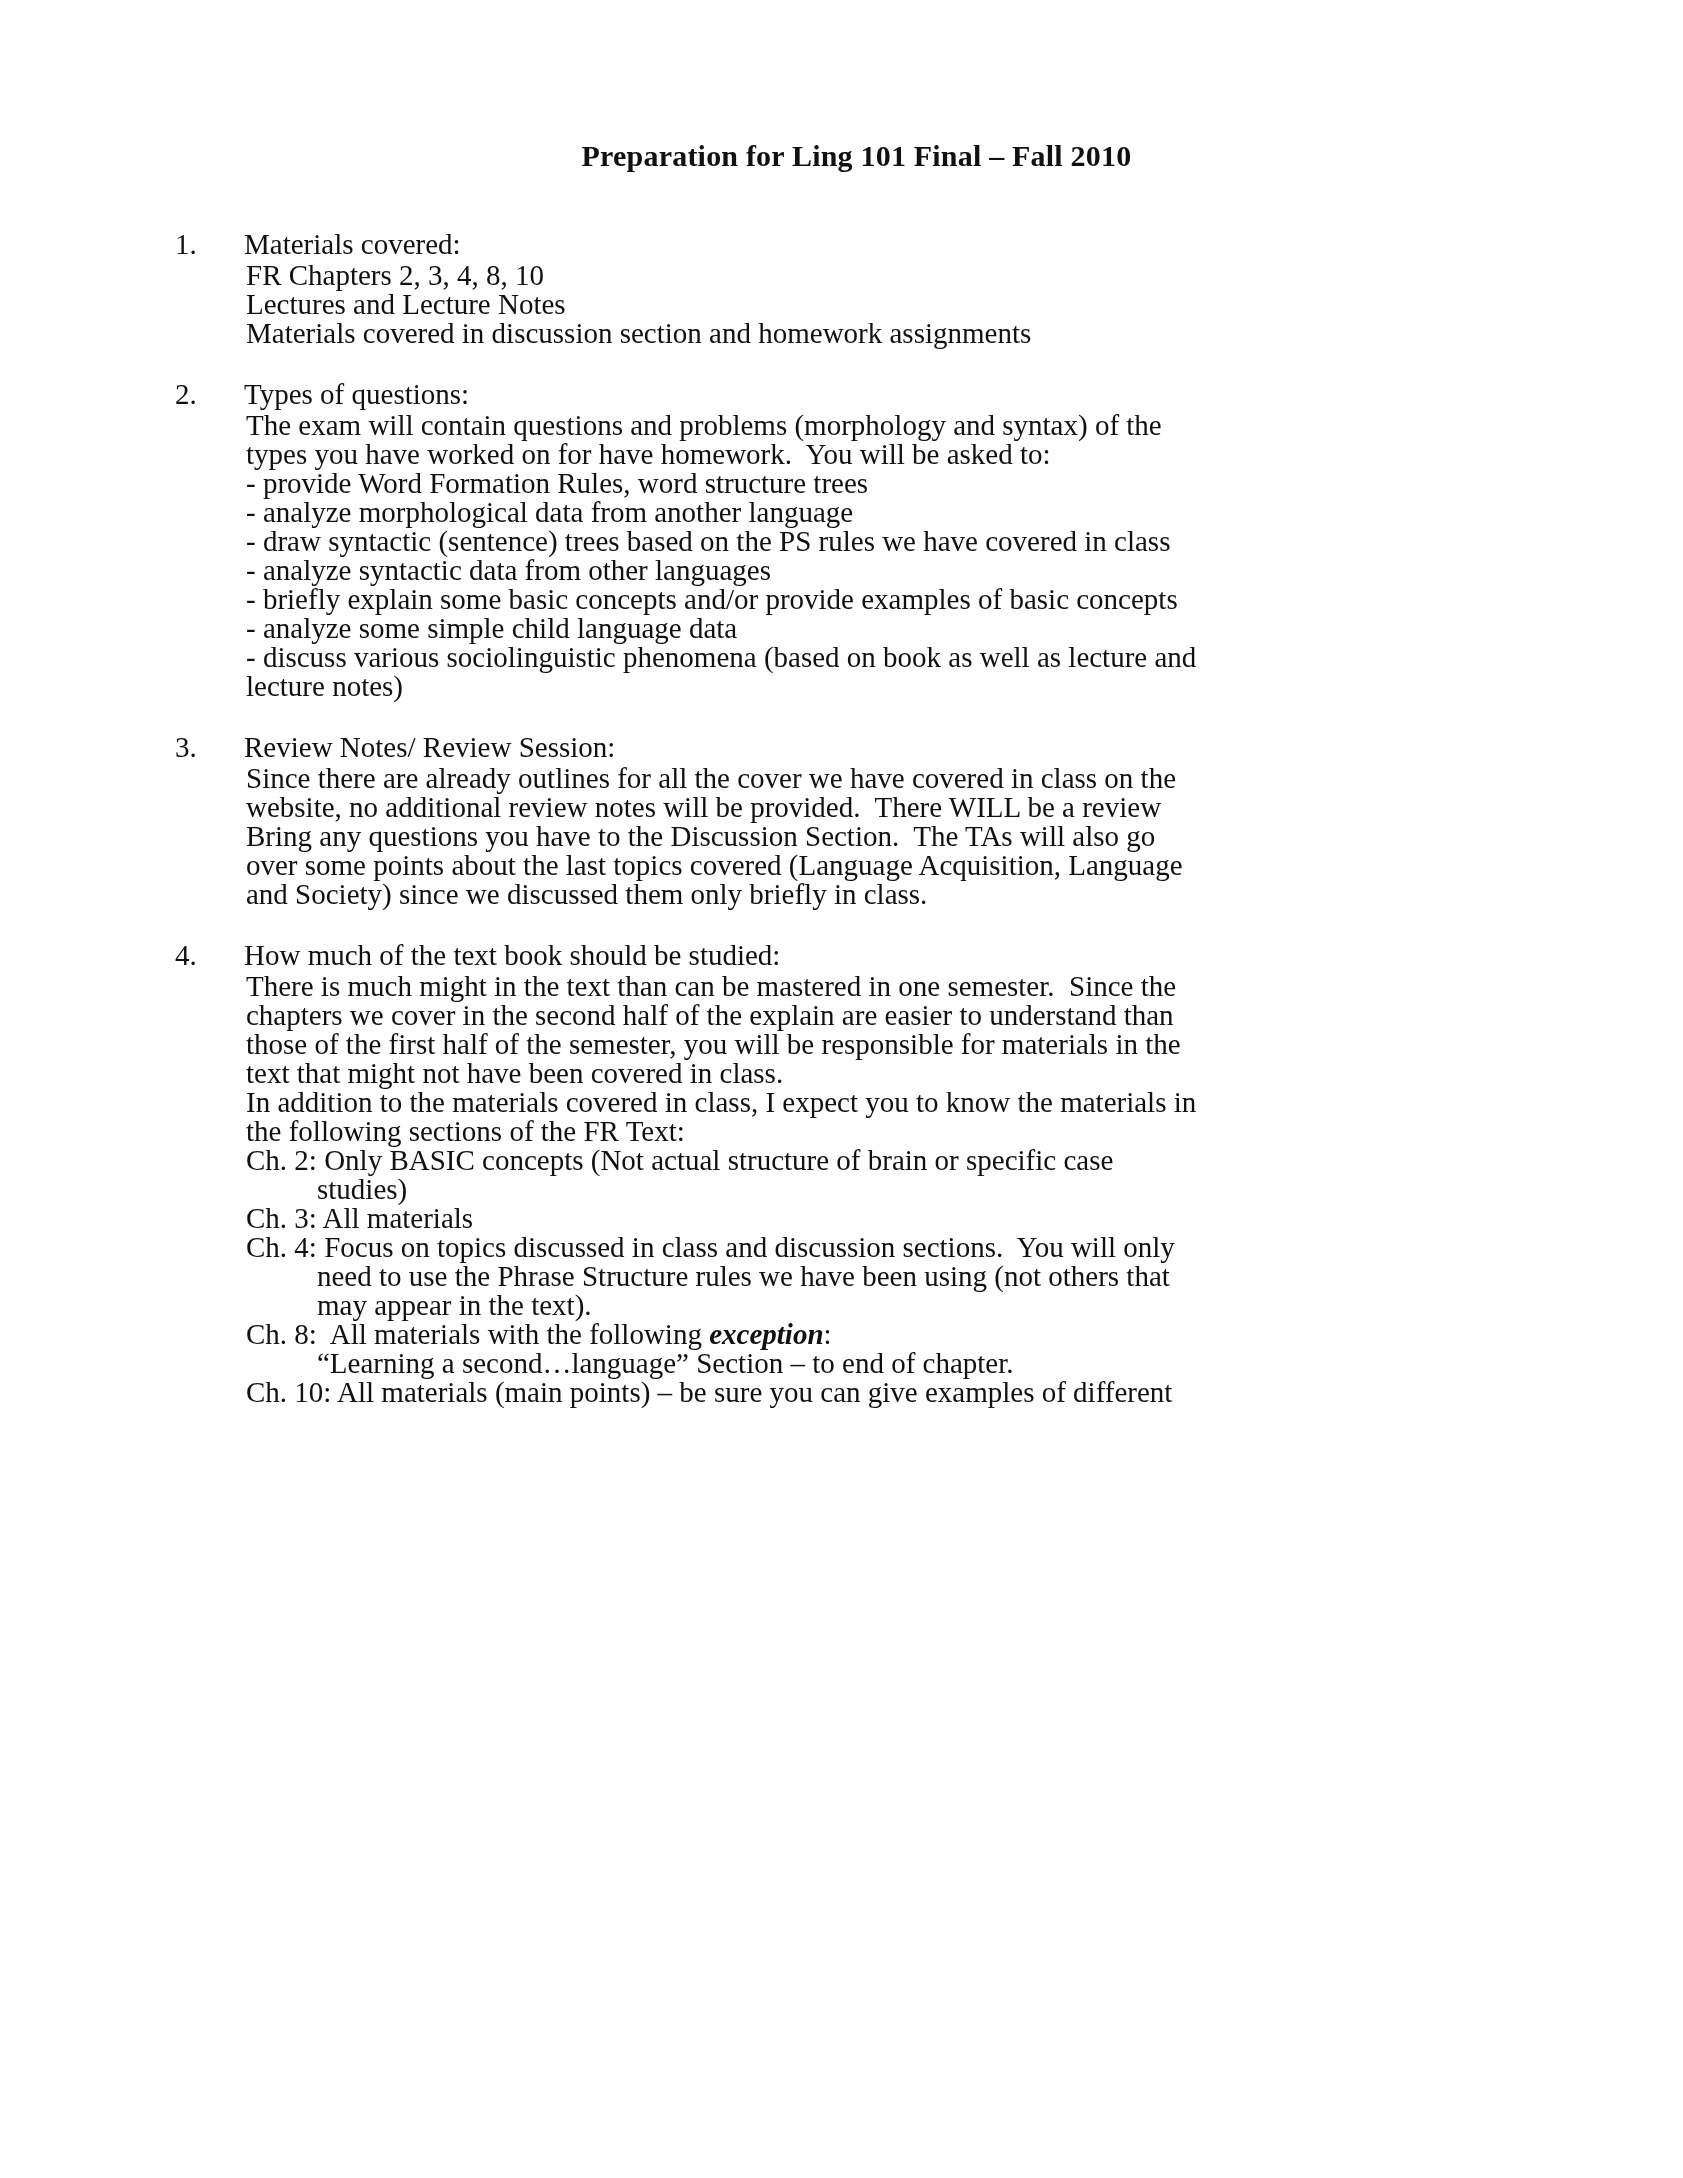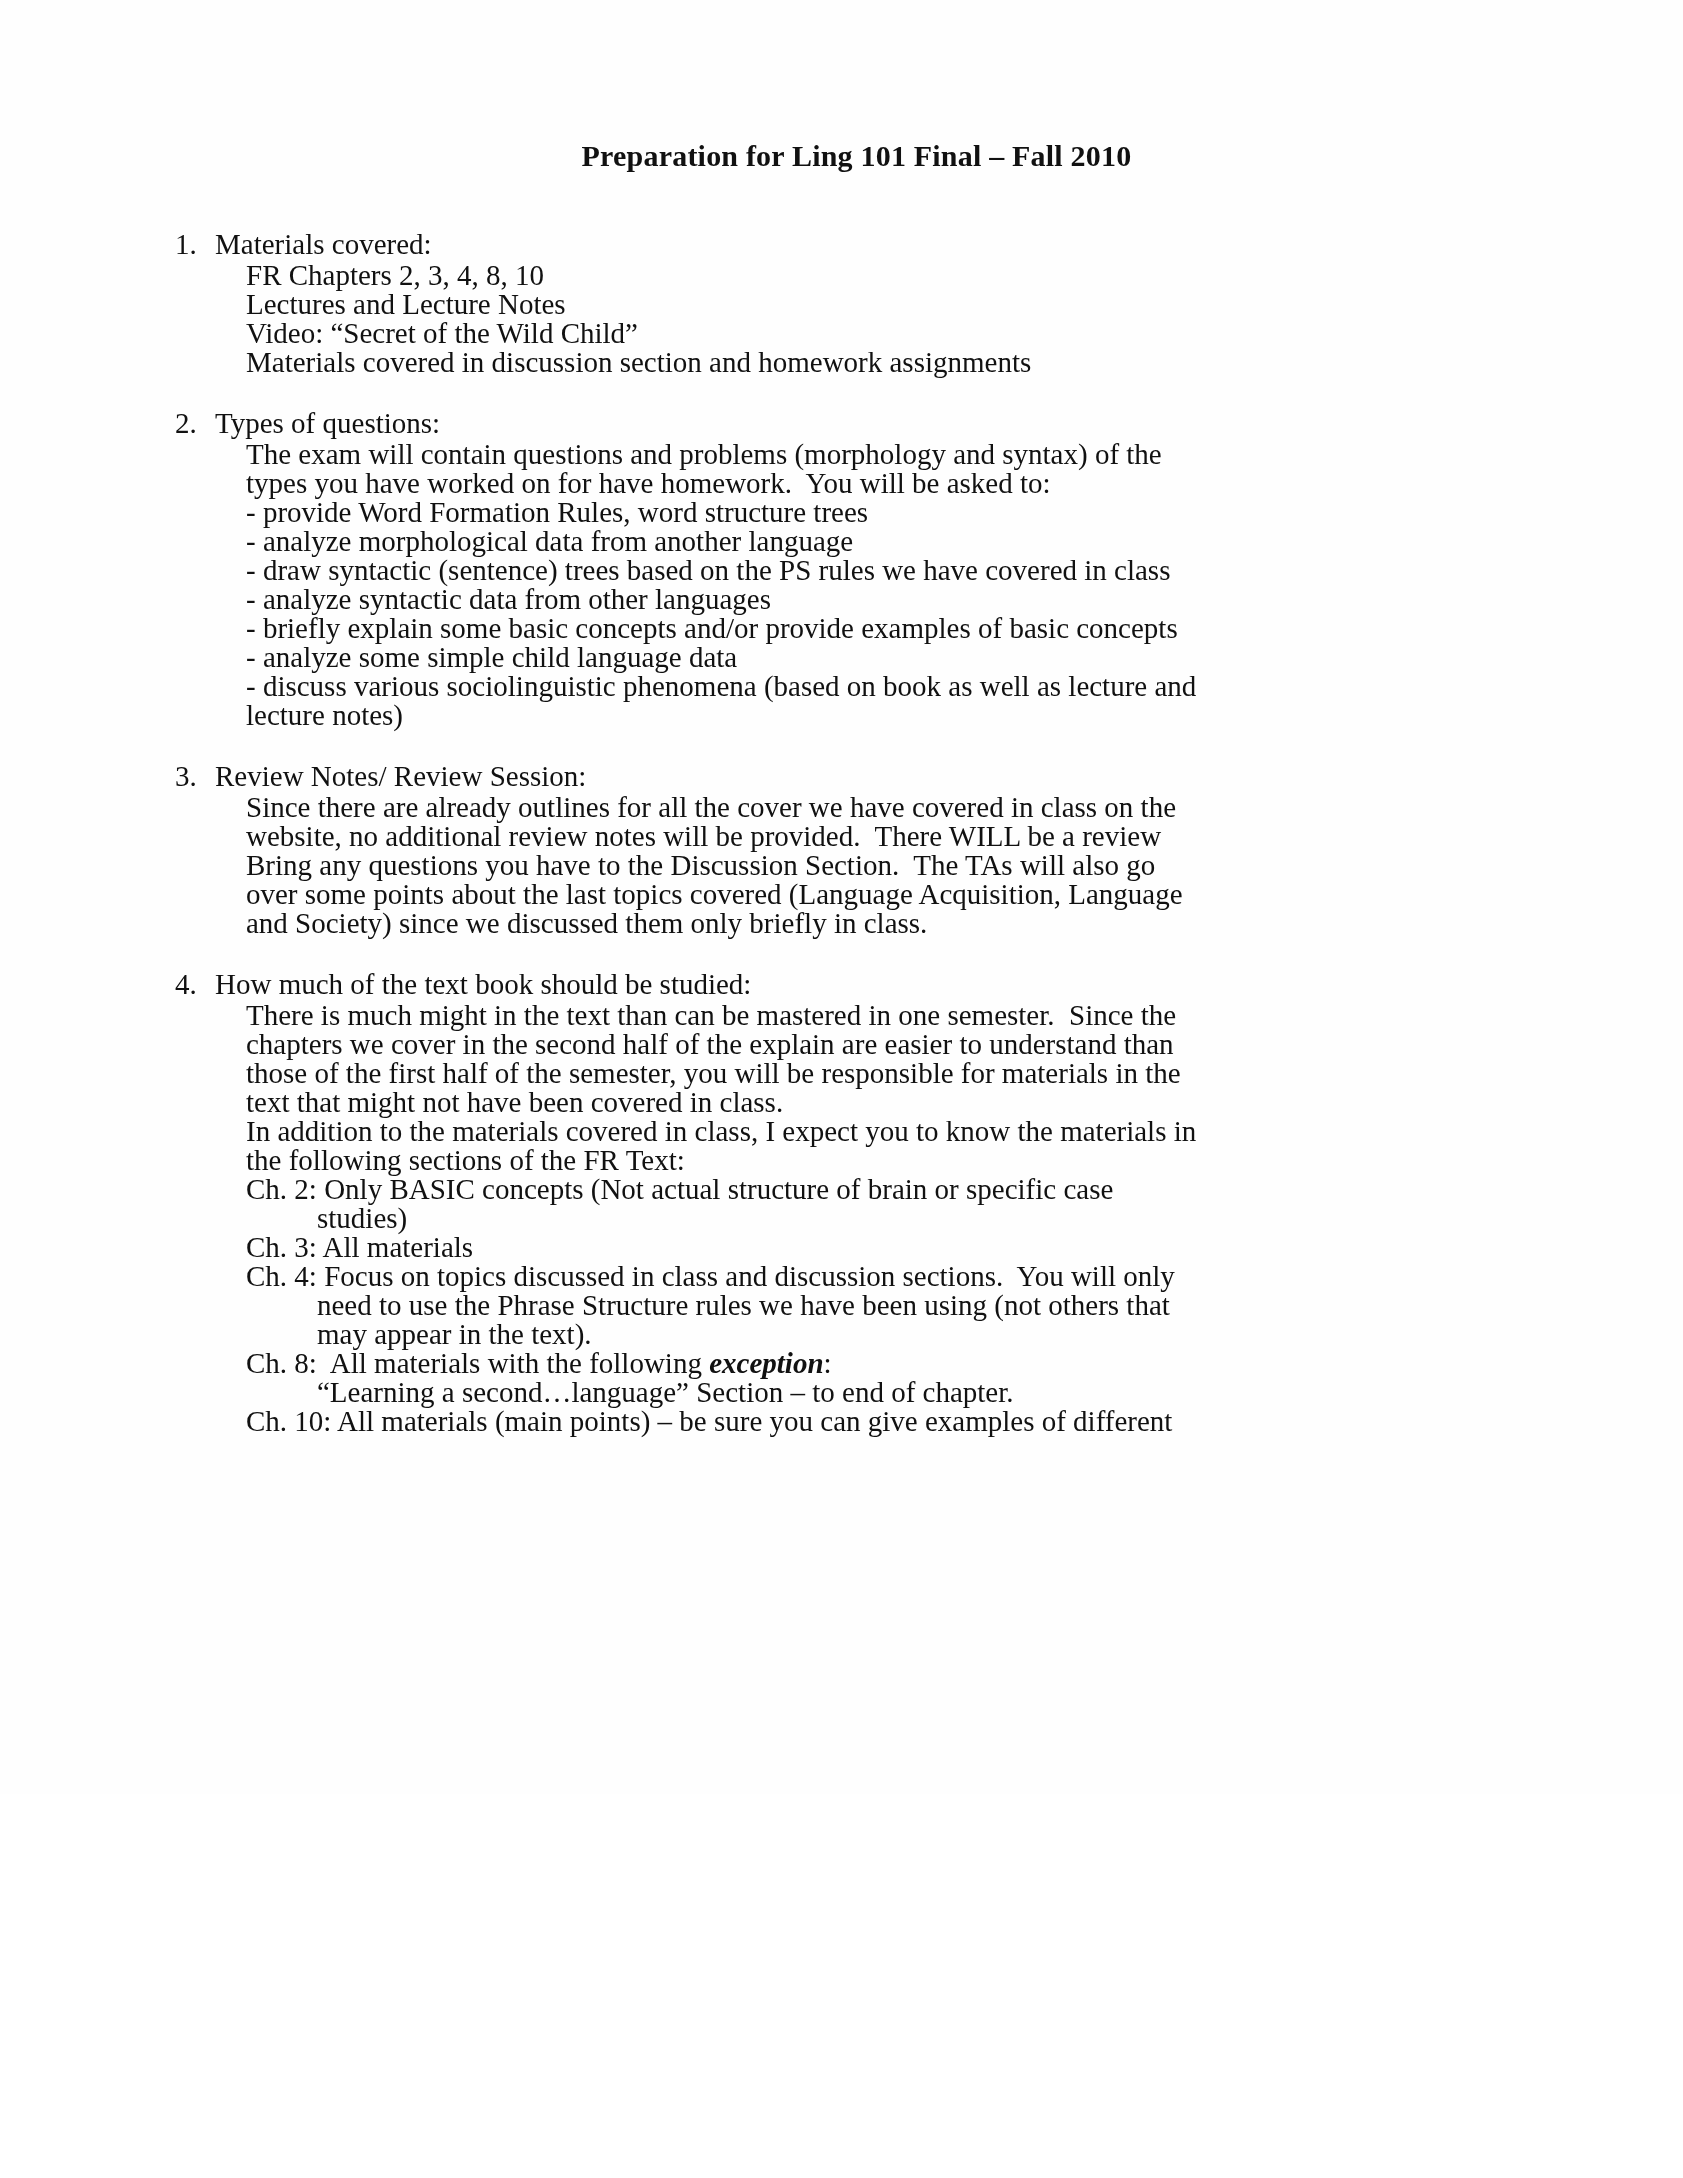--- a/index.html
+++ b/index.html
@@ -48,20 +48,21 @@
     margin-left: -71px;
     margin-bottom: 2px;
   }
   .sec-num {
     width: 40px;
     flex: 0 0 40px;
     text-align: left;
   }
   .sec-title {
     flex: 1 1 auto;
+    margin-left: 29px;
   }
   .para {
     margin: 0 0 0 0;
   }
   .line {
     display: block;
     white-space: pre-wrap;
   }
   .hang {
     padding-left: 71px;
@@ -82,21 +83,20 @@
   <div class="content">
 
     <div class="section">
       <div class="sec-head">
         <span class="sec-num">1.</span>
         <span class="sec-title">Materials covered:</span>
       </div>
       <div class="para">
         <span class="line">FR Chapters 2, 3, 4, 8, 10</span>
         <span class="line">Lectures and Lecture Notes</span>
-        <span class="line">Video: “Secret of the Wild Child”</span>
         <span class="line">Materials covered in discussion section and homework assignments</span>
       </div>
     </div>
 
     <div class="section">
       <div class="sec-head">
         <span class="sec-num">2.</span>
         <span class="sec-title">Types of questions:</span>
       </div>
       <div class="para">

